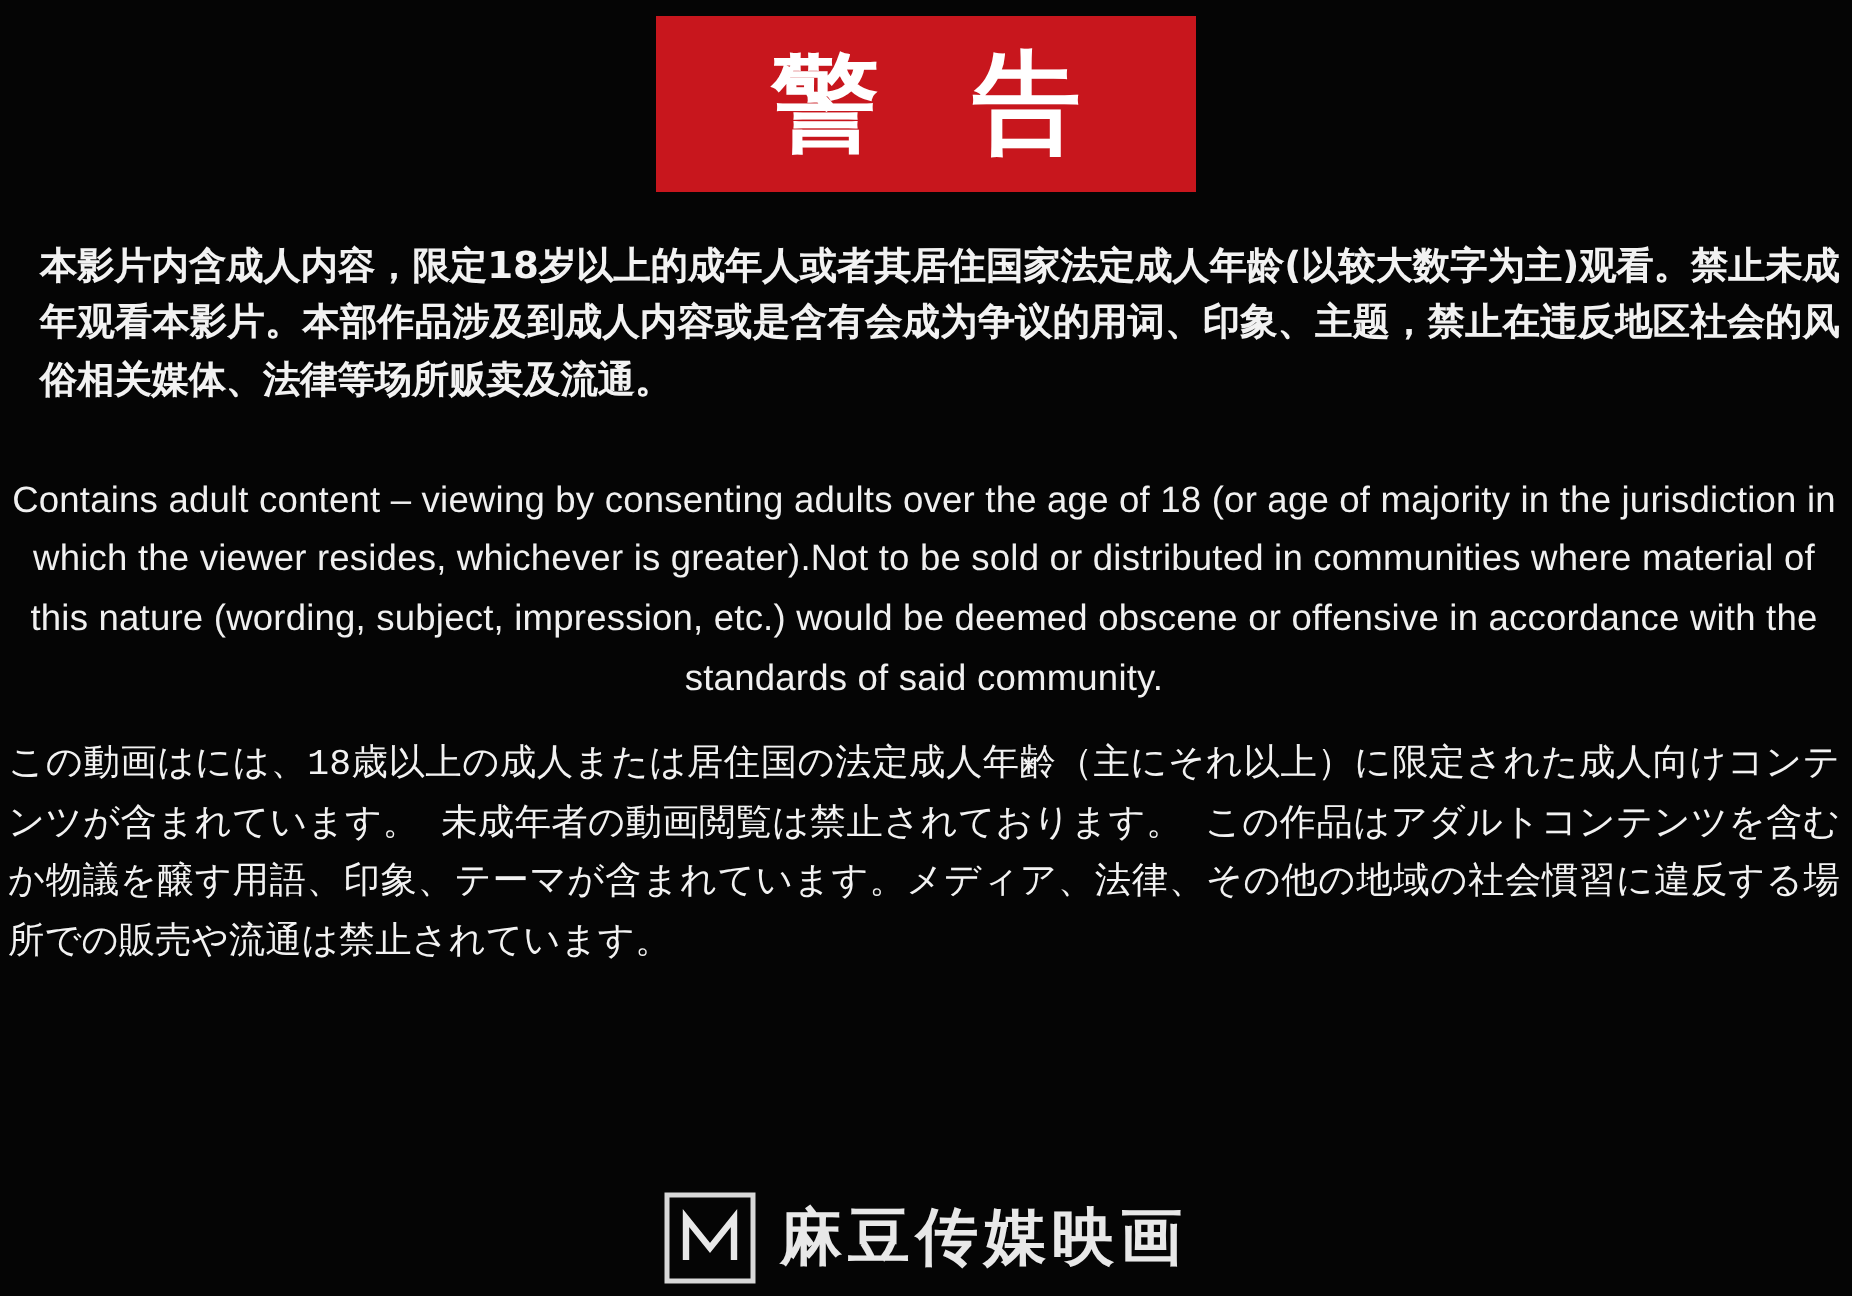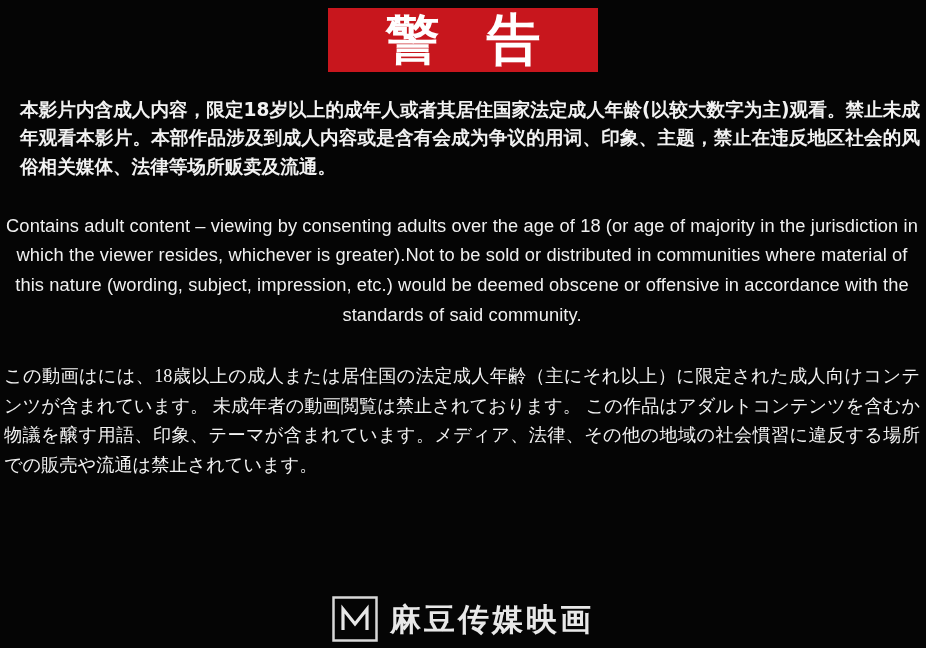--- a/index.html
+++ b/index.html
@@ -27,21 +27,21 @@
   .banner-wrap {
     width: 100%;
     display: flex;
     justify-content: center;
     padding-top: 8px;
   }
   .banner {
     background: #c8161d;
     color: #ffffff;
     width: 270px;
-    height: 64px;
+    height: 88px;
     display: flex;
     align-items: center;
     justify-content: center;
     font-family: "DejaVu Sans", sans-serif;
     font-weight: bold;
     font-size: 54px;
     letter-spacing: 14px;
     text-indent: 14px;
     line-height: 1;
   }
@@ -65,24 +65,24 @@
   }
   .para-en {
     font-family: "Liberation Sans", sans-serif;
     font-size: 18.3px;
     line-height: 1.62;
     margin: 30px 0 0 0;
     color: #f0f0f0;
     letter-spacing: 0.1px;
   }
   .para-jp {
-    font-family: Liberation Serif, serif;
+    font-family: Liberation Mono, monospace;
     font-size: 18.2px;
     line-height: 1.62;
-    margin: 33px 0 0 0;
+    margin: 16px 0 0 0;
     color: #f2f2f2;
     text-align: justify;
   }
 
   
   .logo-area {
     position: absolute;
     left: 0;
     right: 0;
     bottom: 6px;

